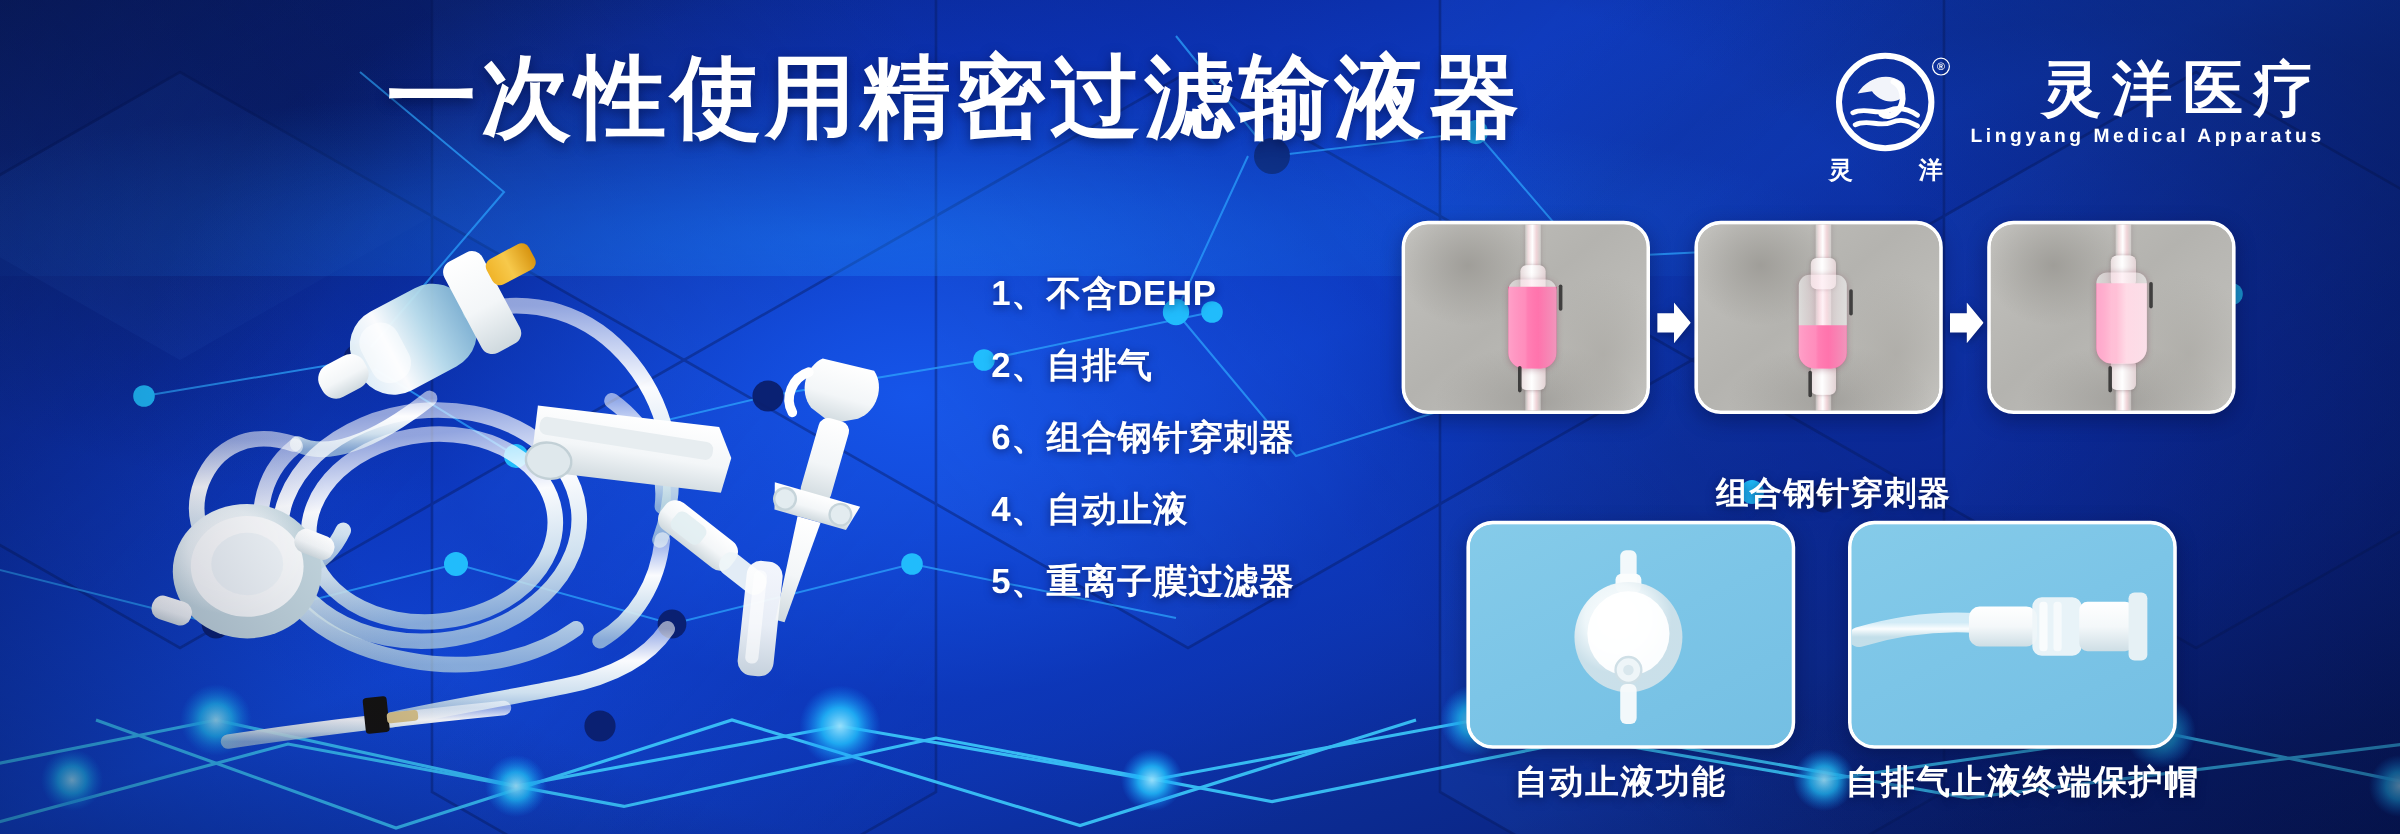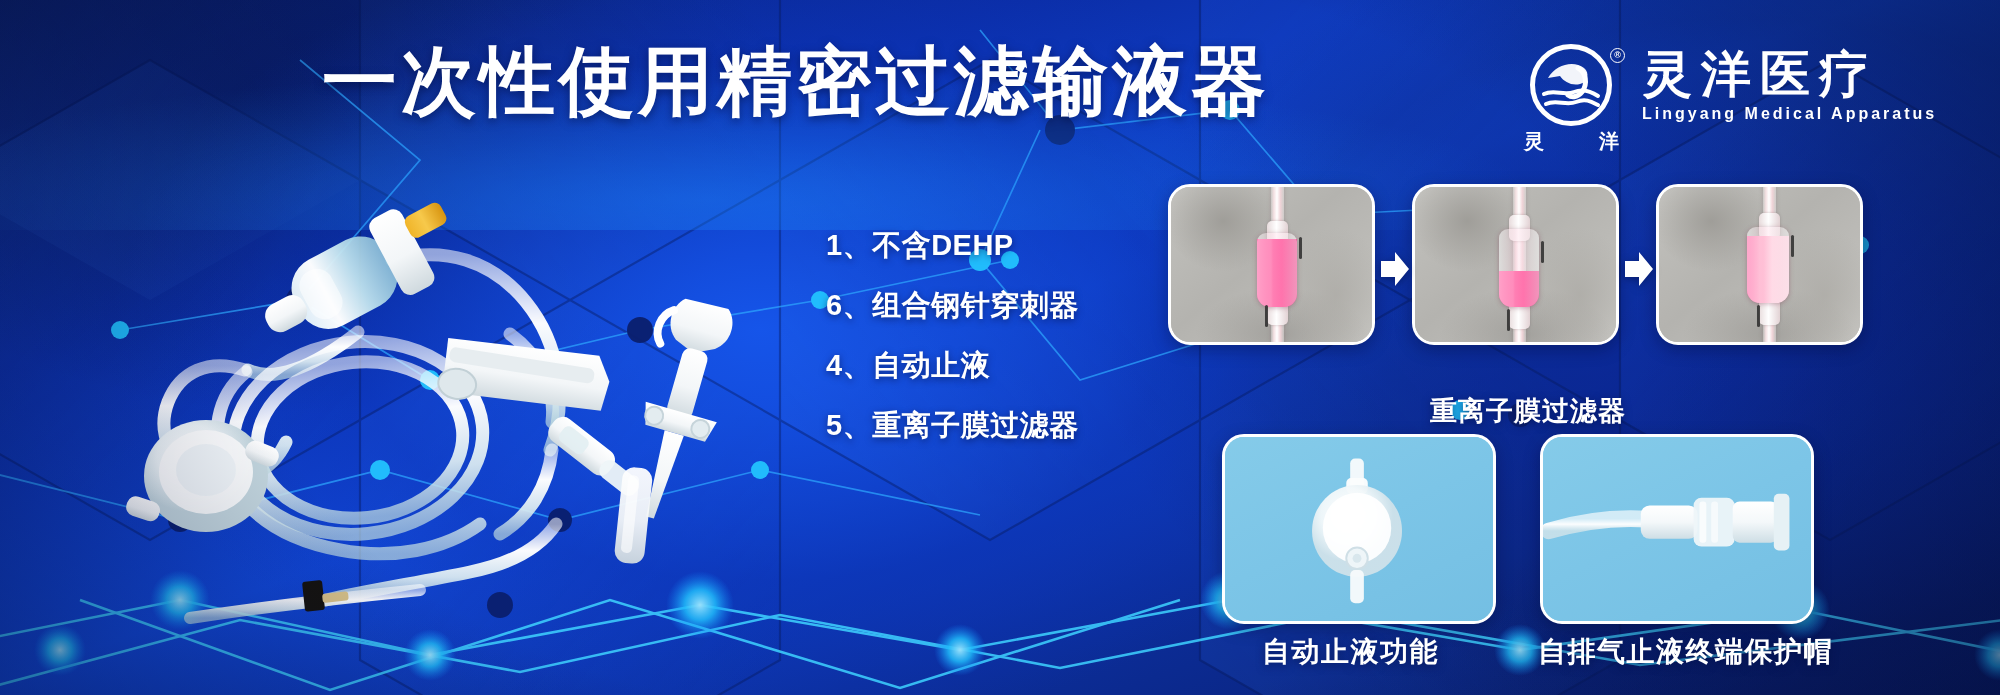--- a/index.html
+++ b/index.html
@@ -56,21 +56,21 @@
   .emblem-reg{
     position:absolute; right:-5px; top:4px;
     width:15px; height:15px; border:1.6px solid #fff; border-radius:50%;
     color:#fff; font-size:9px; line-height:12px; text-align:center; font-weight:700;
   }
   .emblem-sub{
     position:absolute; left:0; top:84px; width:96px;
     display:flex; justify-content:space-between;
     color:#fff; font-size:20px; font-weight:700; letter-spacing:1px;
   }
-  .logo-text{ padding-top:4px; }
+  .logo-text{ padding-top:4px;text-align:right; }
   .logo-cn{
     color:#fff; font-size:50px; font-weight:700; letter-spacing:9px; line-height:1.06;
     white-space:nowrap;
   }
   .logo-en{
     color:#fff; font-size:16px; font-weight:700; letter-spacing:3.0px;
     margin-top:4px; white-space:nowrap;
   }
 
   
@@ -371,20 +371,21 @@
       </div>
     </div>
     <div class="logo-text">
       <div class="logo-cn">灵洋医疗</div>
       <div class="logo-en">Lingyang Medical Apparatus</div>
     </div>
   </div>
 
   <div class="features">
     <div class="feature">1、不含DEHP</div>
+    <div class="feature">2、自排气</div>
     <div class="feature">6、组合钢针穿刺器</div>
     <div class="feature">4、自动止液</div>
     <div class="feature">5、重离子膜过滤器</div>
   </div>
 
   <div class="panel grey p1">
     <div class="grey-bg"></div>
     <div class="tube" style="left:100px;"></div>
     <div class="collar" style="left:96px; top:34px;"></div>
     <div class="collar" style="left:96px; top:112px;"></div>
@@ -422,21 +423,21 @@
     <div class="tick" style="left:98px; top:118px;"></div>
   </div>
 
   <svg class="arrow a1" viewBox="0 0 28 34">
     <polygon points="0,9 14,9 14,0 28,17 14,34 14,25 0,25" fill="#ffffff"></polygon>
   </svg>
   <svg class="arrow a2" viewBox="0 0 28 34">
     <polygon points="0,9 14,9 14,0 28,17 14,34 14,25 0,25" fill="#ffffff"></polygon>
   </svg>
 
-  <div class="caption cap-top">重离子膜过滤器</div>
+  <div class="caption cap-top">组合钢针穿刺器</div>
 
   <div class="panel sky p4">
     <div class="sky-bg"></div>
     <svg viewBox="0 0 274 190" style="position:absolute;inset:0;">
       <defs>
         <radialGradient id="fdisc" cx="40%" cy="33%">
           <stop offset="0%" stop-color="#ffffff"></stop>
           <stop offset="60%" stop-color="#f2f8fa" stop-opacity=".96"></stop>
           <stop offset="100%" stop-color="#d3e3ea" stop-opacity=".9"></stop>
         </radialGradient>

